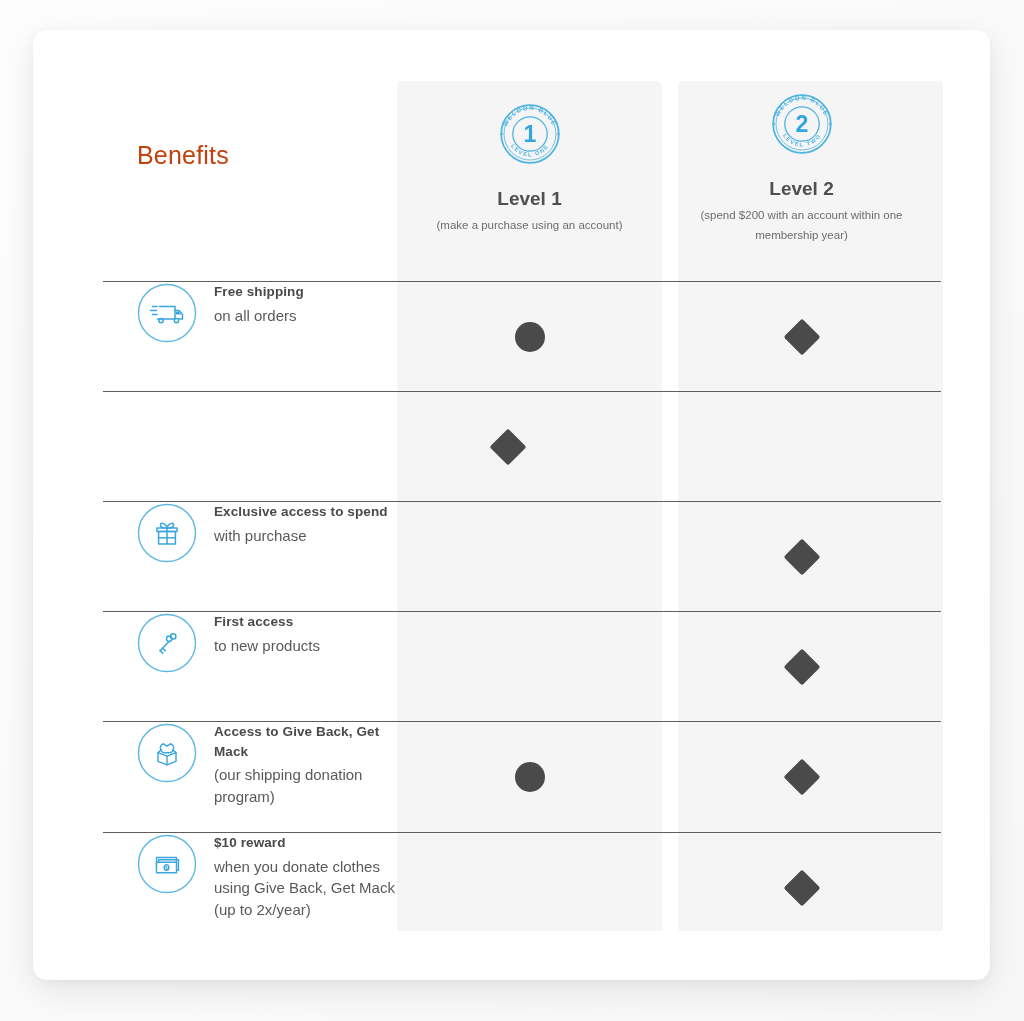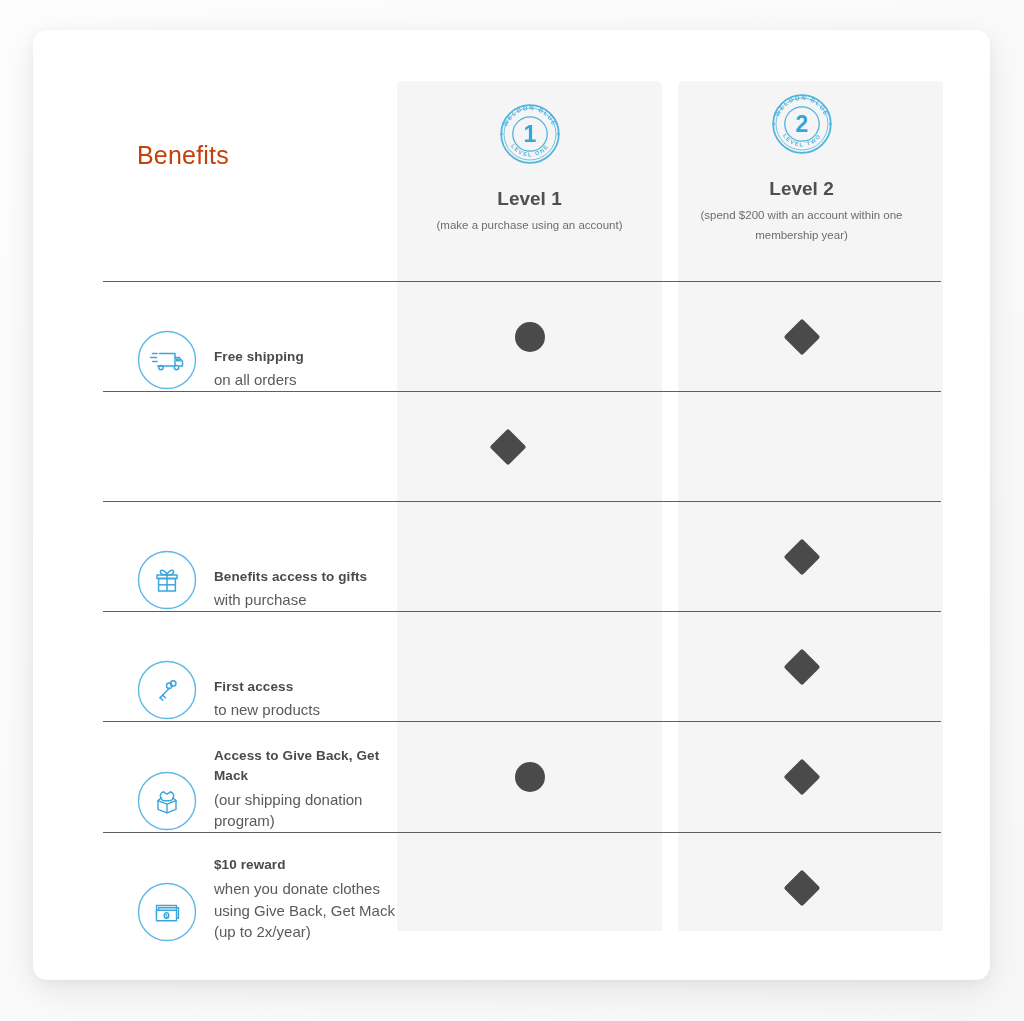--- a/index.html
+++ b/index.html
@@ -50,21 +50,21 @@
     width: 838px;
     height: 950px;
   }
   .row {
     display: flex;
     position: relative;
     align-items: stretch;
   }
   .row + .row { border-top: 1.6px solid #5e5e5e; }
 
-  .cell-benefit { width: 294px; flex: none; display: flex; align-items: flex-end; }
+  .cell-benefit { width: 294px; flex: none; display: flex; align-items: flex-start; }
   .cell-level   { width: 265px; flex: none; display: flex; align-items: center; justify-content: center; }
   .cell-gap     { width: 7px; flex: none; }
 
   
   .row-head { height: 251px; }
   .row-head .cell-benefit { align-items: center; }
   .page-title {
     font-size: 25px;
     font-weight: 400;
     color: #c2410c;
@@ -250,21 +250,21 @@
                 <rect x="21" y="26" width="20" height="3.6"></rect>
                 <rect x="22.6" y="29.6" width="16.8" height="12.4"></rect>
                 <path d="M31 26 V42"></path>
                 <path d="M22.6 35.8 H39.4"></path>
                 <path d="M31 26 c-4.2 0 -6.6 -1.4 -6.6 -3.1 c0 -1.3 1.2 -1.9 2.4 -1.5 c2 0.7 4.2 3 4.2 4.6 z"></path>
                 <path d="M31 26 c4.2 0 6.6 -1.4 6.6 -3.1 c0 -1.3 -1.2 -1.9 -2.4 -1.5 c-2 0.7 -4.2 3 -4.2 4.6 z"></path>
               </g>
             </svg>
           </div>
           <div class="btext">
-            <div class="btitle">Benefits access to gifts</div>
+            <div class="btitle">Exclusive access to spend</div>
             <div class="bsub">with purchase</div>
           </div>
         </div>
         <div class="cell-level">
           <div class="mark-none"></div>
         </div>
         <div class="cell-gap"></div>
         <div class="cell-level">
           <div class="mark-diamond"></div>
         </div>

